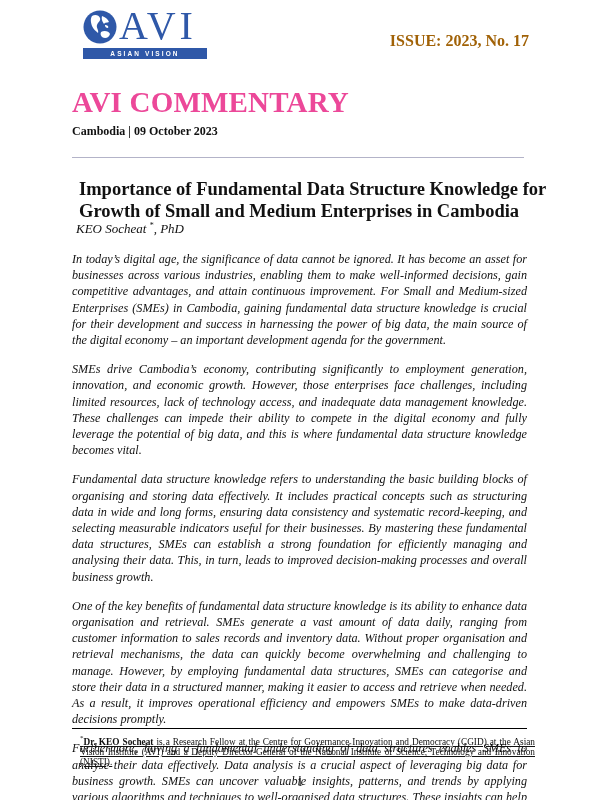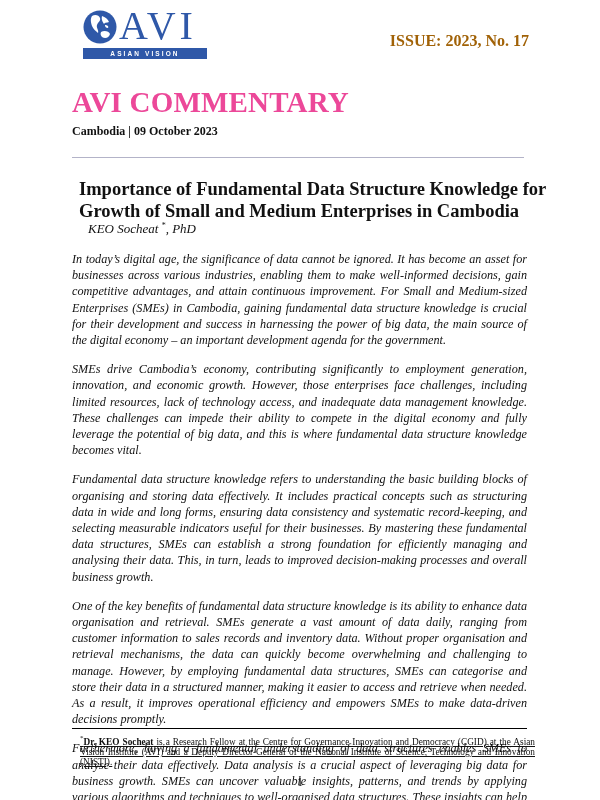--- a/index.html
+++ b/index.html
@@ -6,21 +6,21 @@
     body { width: 600px; height: 800px; position: relative; overflow: hidden; font-family: "Liberation Serif", serif; color: #111; }
     .logo { position: absolute; left: 83px; top: 10px; width: 125px; height: 50px; }
     .logo-globe { position: absolute; left: 0; top: 0; width: 34px; height: 34px; }
     .logo-letters { position: absolute; left: 36px; top: -6px; font-family: "Liberation Serif", serif; font-size: 40px; color: #2f58a8; letter-spacing: 4px; line-height: 44px; text-align: right; }
     .logo-band { position: absolute; left: 0; top: 38px; width: 124px; height: 11px; background: #2f58a8; color: #fff; font-family: "Liberation Sans", sans-serif; font-size: 6.5px; font-weight: bold; letter-spacing: 2.1px; text-align: center; line-height: 11px; }
     .issue { position: absolute; right: 71px; top: 32px; font-size: 16px; font-weight: bold; color: #a16207; }
     .series-title { position: absolute; left: 72px; top: 86px; font-size: 29px; font-weight: bold; color: #ec4899; letter-spacing: 0.2px; }
     .dateline { position: absolute; left: 72px; top: 124px; font-size: 12px; font-weight: bold; }
     .rule { position: absolute; left: 72px; top: 157px; width: 452px; height: 1px; background: #b3b3c8; }
     .title { position: absolute; left: 72px; top: 171px; width: 470px; font-size: 18.5px; font-weight: bold; line-height: 22px; }
-    .author { position: absolute; left: 88px; top: 221px; font-size: 13px; font-style: italic; }
+    .author { position: absolute; left: 76px; top: 221px; font-size: 13px; font-style: italic; }
     .author sup { font-size: 8px; font-style: normal; }
     .body { position: absolute; left: 72px; top: 251px; width: 455px; font-size: 12.2px; line-height: 16.2px; text-align: justify; }
     .body p { margin: 0 0 13px 0; font-style: italic; }
     .fn-rule { position: absolute; left: 72px; top: 728px; width: 455px; height: 1px; background: #000; }
     .footnote { position: absolute; left: 80px; top: 734px; width: 455px; font-size: 9.3px; line-height: 10px; text-align: justify; text-decoration: underline; }
     .footnote sup { font-size: 7px; position: relative; top: -1px; }
     .page-num { position: absolute; left: 0; width: 600px; top: 775px; text-align: center; font-size: 12px; }
   </style>
 </head>
 <body>

